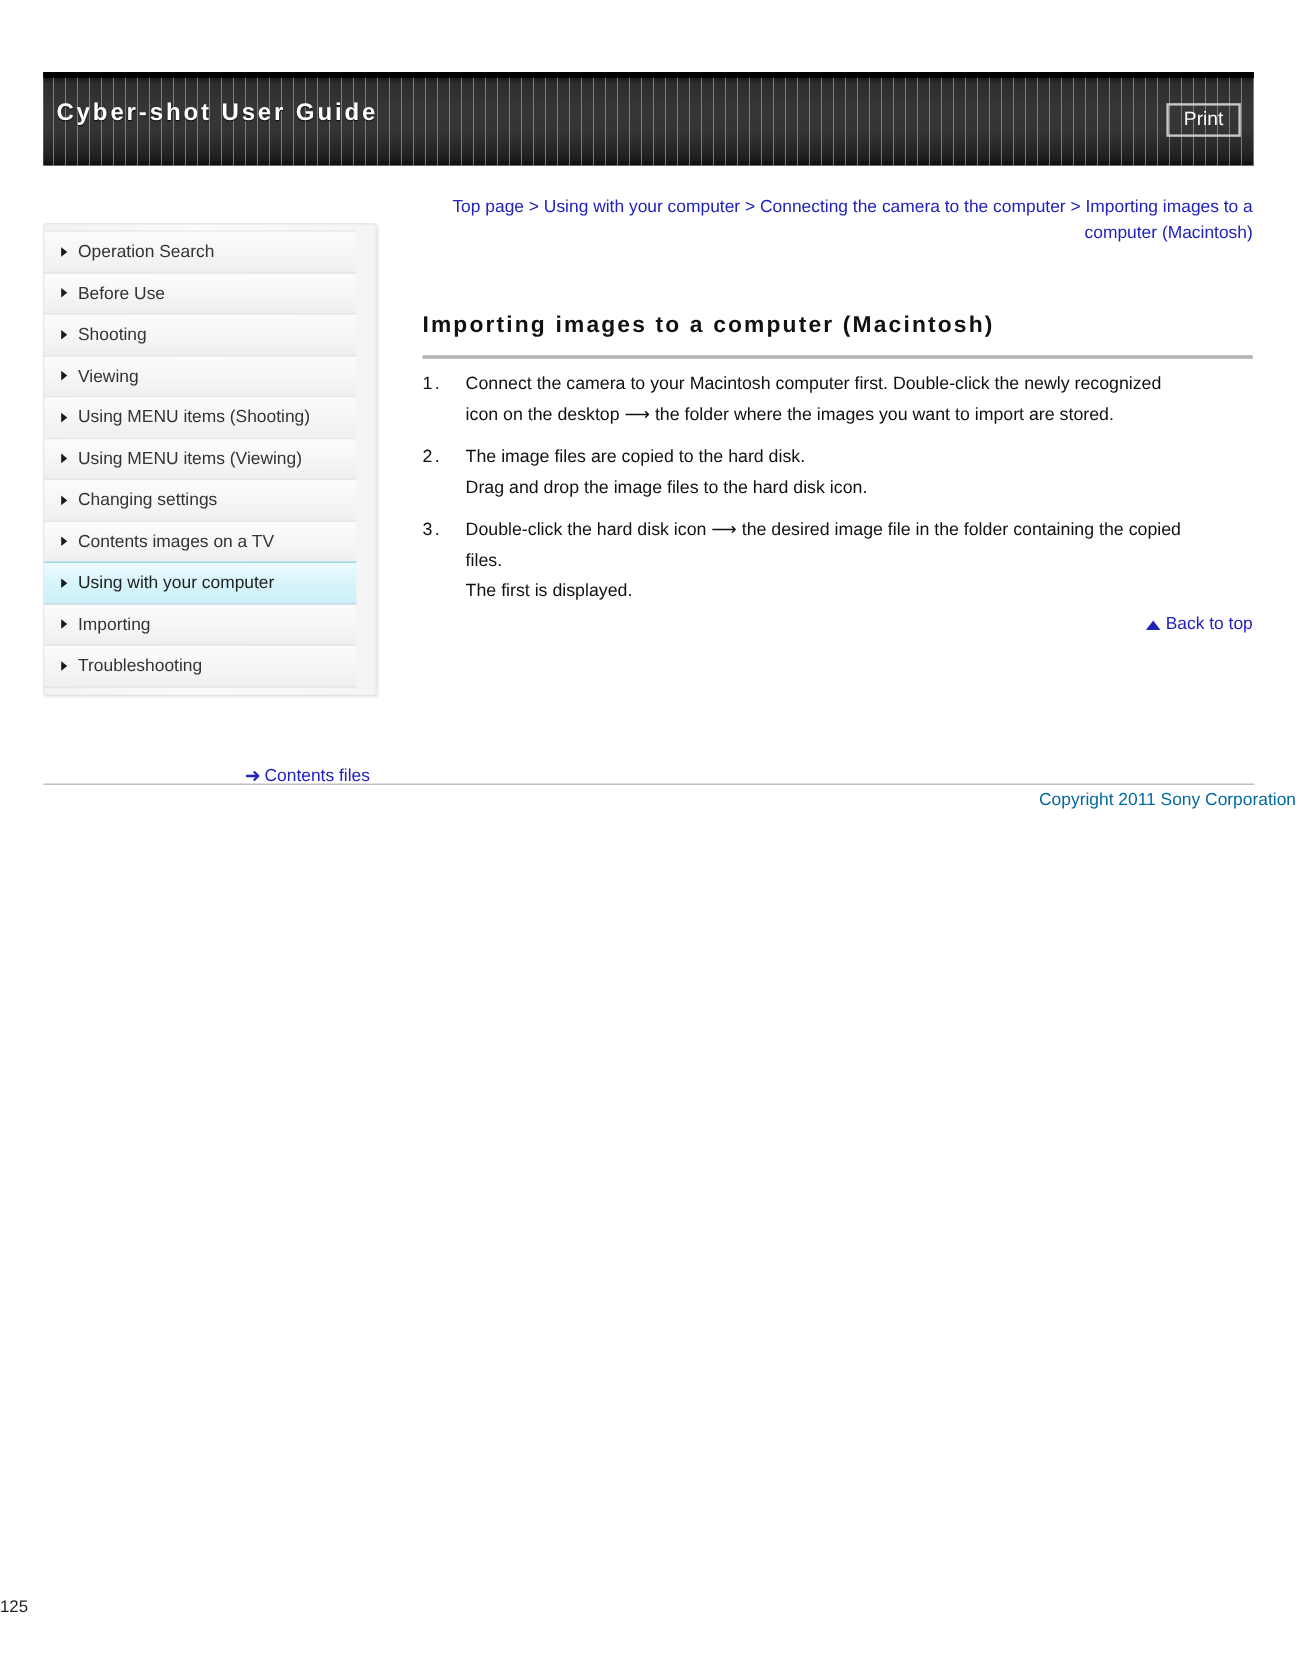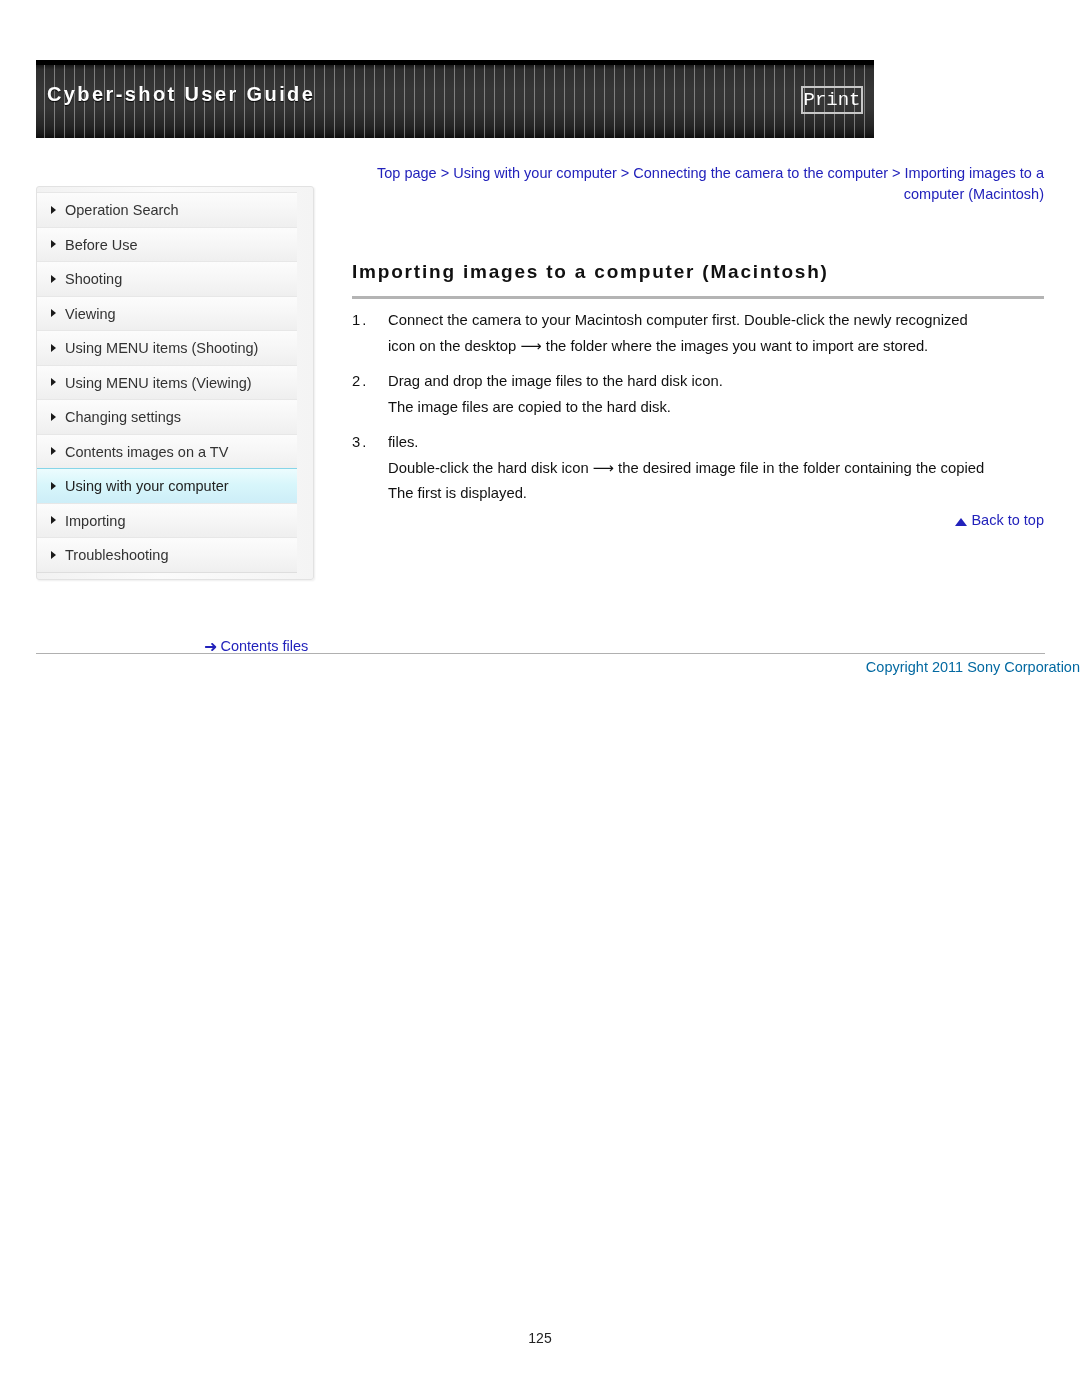--- a/index.html
+++ b/index.html
@@ -14,21 +14,21 @@
     font-family: "Liberation Sans", sans-serif;
     color: #000000;
     overflow: hidden;
   }
 
   
   .header-banner {
     position: absolute;
     left: 36px;
     top: 60px;
-    width: 838px;
+    width: 1009px;
     height: 78px;
     background:
       repeating-linear-gradient(
         to right,
         rgba(255,255,255,0.00) 0px,
         rgba(255,255,255,0.00) 8px,
         rgba(190,190,190,0.55) 8px,
         rgba(190,190,190,0.55) 9px,
         rgba(255,255,255,0.00) 9px,
         rgba(255,255,255,0.00) 10px
@@ -64,22 +64,22 @@
   }
   .print-button {
     position: absolute;
     right: 11px;
     top: 26px;
     width: 62px;
     height: 28px;
     border: 2px solid #c8c8c8;
     background: transparent;
     color: #ffffff;
-    font-size: 19px;
-    font-family: Liberation Mono, monospace;
+    font-size: 16px;
+    font-family: Liberation Sans, sans-serif;
     line-height: 24px;
     cursor: pointer;
     padding: 0;
     box-sizing: border-box;
   }
 
   
   .breadcrumb {
     position: absolute;
     left: 352px;
@@ -235,21 +235,21 @@
     width: 1080px;
     text-align: right;
     font-size: 14.5px;
     color: #0369a1;
   }
   .page-number {
     position: absolute;
     left: 0;
     top: 1330px;
     width: 1080px;
-    text-align: center;
+    text-align: left;
     font-size: 14px;
     color: #222222;
   }
 </style>
 </head>
 <body>
 
 <div class="header-banner">
   <div class="header-title">Cyber-shot User Guide</div>
   <button class="print-button">Print</button>
@@ -286,27 +286,27 @@
 <h1 class="page-heading">Importing images to a computer (Macintosh)</h1>
 
 <div class="steps" id="steps-container">
     <div class="step">
       <span class="step-num">1.</span>
       <span class="step-line">Connect the camera to your Macintosh computer first. Double-click the newly recognized</span>
       <span class="step-line">icon on the desktop ⟶ the folder where the images you want to import are stored.</span>
     </div>
     <div class="step">
       <span class="step-num">2.</span>
+      <span class="step-line">The image files are copied to the hard disk.</span>
       <span class="step-line">Drag and drop the image files to the hard disk icon.</span>
-      <span class="step-line">The image files are copied to the hard disk.</span>
     </div>
     <div class="step">
       <span class="step-num">3.</span>
+      <span class="step-line">Double-click the hard disk icon ⟶ the desired image file in the folder containing the copied</span>
       <span class="step-line">files.</span>
-      <span class="step-line">Double-click the hard disk icon ⟶ the desired image file in the folder containing the copied</span>
       <span class="step-line">The first is displayed.</span>
     </div>
   </div>
 
 <a class="back-to-top">
   <span class="tri-up"></span><span>Back to top</span>
 </a>
 
 <div class="footer-rule"></div>
 <div class="copyright">Copyright 2011 Sony Corporation</div>

